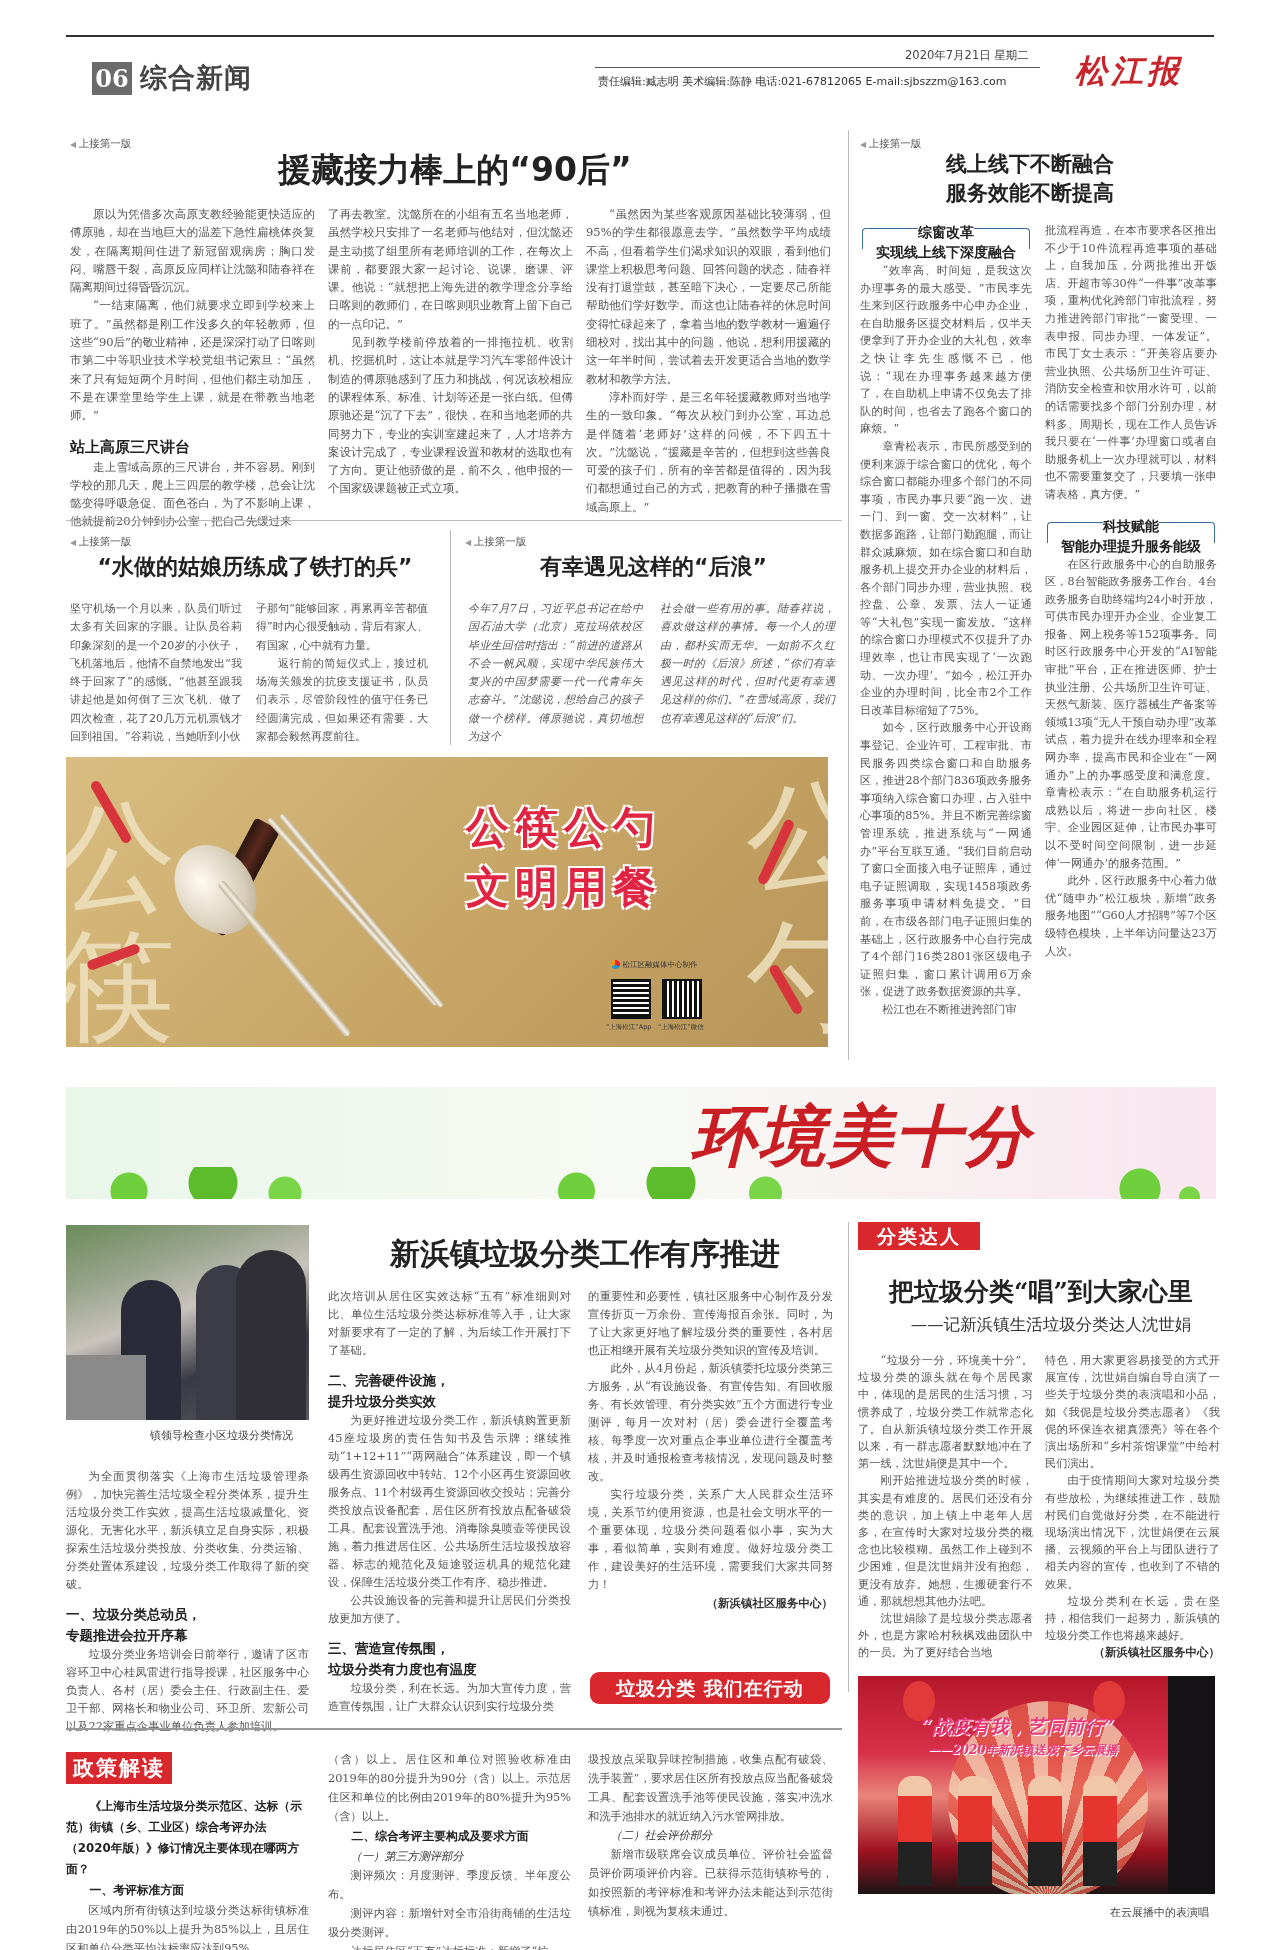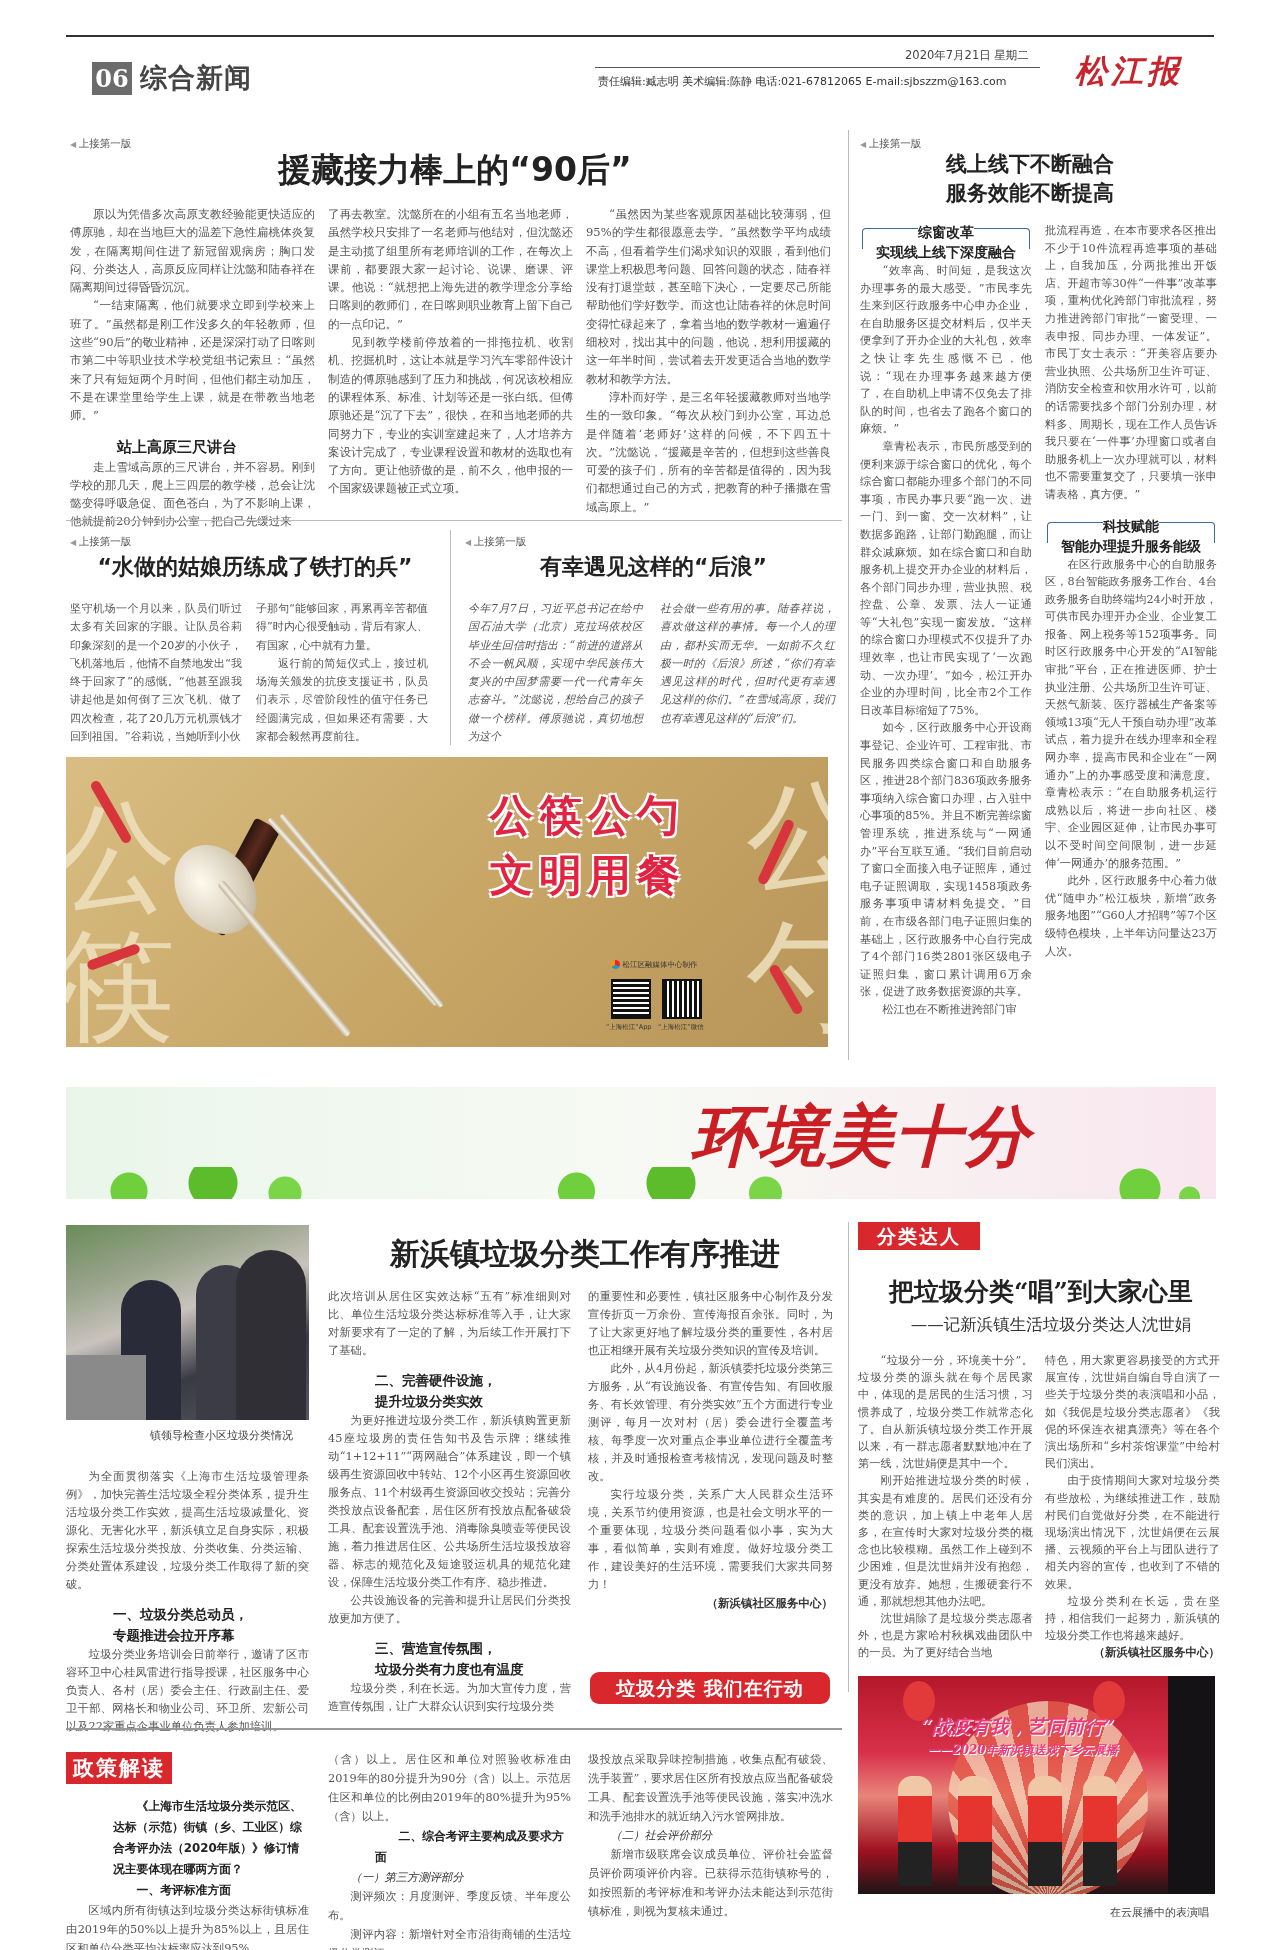--- a/index.html
+++ b/index.html
@@ -8,21 +8,21 @@
   .abs { position: absolute; }
   .sans { font-family: "DejaVu Sans", "Liberation Sans", sans-serif; }
   .body-text { font-size: 11.5px; line-height: 18.3px; color: #555; text-align: justify; }
   .body-text p { text-indent: 2em; }
   .body-text p.noind { text-indent: 0; }
   .kicker { font-size: 10.5px; color: #555; font-family: "DejaVu Sans", sans-serif; }
   .kicker::before { content: "◀ "; color: #999; font-size: 8px; }
   .hl { font-family: "DejaVu Sans", sans-serif; font-weight: bold; color: #222; text-align: center; }
   .rule-v { position: absolute; width: 1px; background: #bbb; }
   .rule-h { position: absolute; height: 1px; background: #bbb; }
-  .sub-hd { font-family: "DejaVu Sans", sans-serif; font-weight: bold; color: #222; font-size: 14.5px; line-height: 21px; margin-left: 47px; }
+  .sub-hd { font-family: "DejaVu Sans", sans-serif; font-weight: bold; color: #222; font-size: 14.5px; line-height: 21px; }
   .bracket-hd { position: relative; text-align: center; font-family: "DejaVu Sans", sans-serif; font-weight: bold; color: #222; padding-top: 2px; }
   .bracket-hd .t1 { font-size: 14px; line-height: 20px; display: block; }
   .bracket-hd .t2 { font-size: 14px; line-height: 20px; display: block; }
   .bracket-hd::before { content: ""; position: absolute; left: 2px; top: 8px; width: 55px; height: 20px; border-top: 1.5px solid #3a6aa0; border-left: 1.5px solid #3a6aa0; border-top-left-radius: 4px; }
   .bracket-hd::after { content: ""; position: absolute; right: 2px; top: 8px; width: 55px; height: 20px; border-top: 1.5px solid #3a6aa0; border-right: 1.5px solid #3a6aa0; border-top-right-radius: 4px; }
   .red-tag { background: #d9272e; color: #fff; font-weight: bold; font-family: "DejaVu Serif", serif; text-align: center; }
   .byline { font-family: "DejaVu Sans", sans-serif; font-weight: bold; font-size: 11.5px; color: #333; text-align: right; }
   .caption { font-family: "DejaVu Sans", sans-serif; font-size: 11px; color: #444; }
 </style>
 </head>
@@ -35,21 +35,21 @@
   <div class="abs sans" style="left:905px;top:48px;font-size:11.5px;color:#444;">2020年7月21日  星期二</div>
   <div class="abs" style="left:595px;top:67px;width:445px;height:1px;background:#555;"></div>
   <div class="abs sans" style="left:598px;top:74px;font-size:11px;color:#333;white-space:nowrap;">责任编辑:臧志明  美术编辑:陈静  电话:021-67812065  E-mail:sjbszzm@163.com</div>
   <div class="abs" style="left:1075px;top:50px;font-family:'DejaVu Serif',serif;font-style:italic;font-weight:bold;font-size:32px;color:#c8242b;letter-spacing:4px;">松江报</div>
 </div>
 
 <div class="abs kicker" style="left:70px;top:137px;">上接第一版</div>
 <div class="abs hl" style="left:70px;top:148px;width:770px;font-size:33px;line-height:44px;">援藏接力棒上的“90后”</div>
 
 <div class="abs body-text" style="left:70px;top:205px;width:245px;">
-  <p>原以为凭借多次高原支教经验能更快适应的傅原驰，却在当地巨大的温差下急性扁桃体炎复发，在隔离期间住进了新冠留观病房；胸口发闷、分类达人，高原反应同样让沈懿和陆春祥在隔离期间过得昏昏沉沉。</p>
+  <p>原以为凭借多次高原支教经验能更快适应的傅原驰，却在当地巨大的温差下急性扁桃体炎复发，在隔离期间住进了新冠留观病房；胸口发闷、嘴唇干裂，高原反应同样让沈懿和陆春祥在隔离期间过得昏昏沉沉。</p>
   <p>“一结束隔离，他们就要求立即到学校来上班了。”虽然都是刚工作没多久的年轻教师，但这些“90后”的敬业精神，还是深深打动了日喀则市第二中等职业技术学校党组书记索旦：“虽然来了只有短短两个月时间，但他们都主动加压，不是在课堂里给学生上课，就是在带教当地老师。”</p>
   <div class="sub-hd" style="margin-top:12px;font-size:15px;">站上高原三尺讲台</div>
   <p>走上雪域高原的三尺讲台，并不容易。刚到学校的那几天，爬上三四层的教学楼，总会让沈懿变得呼吸急促、面色苍白，为了不影响上课，他就提前20分钟到办公室，把自己先缓过来</p>
 </div>
 <div class="abs body-text" style="left:328px;top:205px;width:245px;">
   <p class="noind">了再去教室。沈懿所在的小组有五名当地老师，虽然学校只安排了一名老师与他结对，但沈懿还是主动揽了组里所有老师培训的工作，在每次上课前，都要跟大家一起讨论、说课、磨课、评课。他说：“就想把上海先进的教学理念分享给日喀则的教师们，在日喀则职业教育上留下自己的一点印记。”</p>
   <p>见到教学楼前停放着的一排拖拉机、收割机、挖掘机时，这让本就是学习汽车零部件设计制造的傅原驰感到了压力和挑战，何况该校相应的课程体系、标准、计划等还是一张白纸。但傅原驰还是“沉了下去”，很快，在和当地老师的共同努力下，专业的实训室建起来了，人才培养方案设计完成了，专业课程设置和教材的选取也有了方向。更让他骄傲的是，前不久，他申报的一个国家级课题被正式立项。</p>
 </div>
 <div class="abs body-text" style="left:586px;top:205px;width:245px;">
   <p>“虽然因为某些客观原因基础比较薄弱，但95%的学生都很愿意去学。”虽然数学平均成绩不高，但看着学生们渴求知识的双眼，看到他们课堂上积极思考问题、回答问题的状态，陆春祥没有打退堂鼓，甚至暗下决心，一定要尽己所能帮助他们学好数学。而这也让陆春祥的休息时间变得忙碌起来了，拿着当地的数学教材一遍遍仔细校对，找出其中的问题，他说，想利用援藏的这一年半时间，尝试着去开发更适合当地的数学教材和教学方法。</p>
@@ -125,21 +125,21 @@
   <div class="abs" style="left:715px;top:205px;width:10px;height:55px;background:#d8343b;transform:rotate(-30deg);border-radius:5px;"></div>
 
   <div class="abs" style="left:160px;top:60px;width:28px;height:120px;background:linear-gradient(90deg,#2a1610,#5a2a1c,#2a1610);transform:rotate(28deg);border-radius:4px;"></div>
 
   <div class="abs" style="left:112px;top:85px;width:75px;height:95px;border-radius:50%;background:radial-gradient(ellipse at 40% 35%,#fffaf0,#d7cdb9 60%,#a99b80);transform:rotate(-35deg);"></div>
   <div class="abs" style="left:150px;top:125px;width:8px;height:200px;background:linear-gradient(90deg,#bfb39a,#f5efe2,#bfb39a);transform:rotate(-40deg);transform-origin:top center;border-radius:4px;"></div>
 
   <div class="abs" style="left:200px;top:62px;width:6px;height:250px;background:linear-gradient(90deg,#bfb39a,#f7f1e4,#bfb39a);transform:rotate(-42deg);transform-origin:top center;border-radius:3px;"></div>
   <div class="abs" style="left:212px;top:58px;width:6px;height:250px;background:linear-gradient(90deg,#bfb39a,#f7f1e4,#bfb39a);transform:rotate(-40deg);transform-origin:top center;border-radius:3px;"></div>
 
-  <div class="abs sans" style="left:400px;top:28px;width:220px;text-align:right;font-weight:bold;font-size:43px;line-height:60px;color:#e02442;letter-spacing:6px;text-shadow:2px 2px 0 #fff,-2px -2px 0 #fff,2px -2px 0 #fff,-2px 2px 0 #fff;">
+  <div class="abs sans" style="left:400px;top:40px;width:220px;text-align:left;font-weight:bold;font-size:43px;line-height:60px;color:#e02442;letter-spacing:6px;text-shadow:2px 2px 0 #fff,-2px -2px 0 #fff,2px -2px 0 #fff,-2px 2px 0 #fff;">
     <div>公筷公勺</div>
     <div>文明用餐</div>
   </div>
 
   <div class="abs sans" style="left:545px;top:203px;font-size:7.5px;color:#333;white-space:nowrap;">
     <span style="display:inline-block;width:9px;height:9px;border-radius:50%;background:conic-gradient(#e23 0 33%,#29c 33% 66%,#f90 66% 100%);vertical-align:middle;"></span>
     <span>松江区融媒体中心制作</span>
   </div>
   <div class="abs" style="left:545px;top:222px;width:40px;height:40px;background:repeating-linear-gradient(0deg,#111 0 3px,#fff 3px 5px),#fff;border:2px solid #111;"></div>
   <div class="abs" style="left:596px;top:222px;width:40px;height:40px;background:repeating-linear-gradient(90deg,#111 0 3px,#fff 3px 5px),#fff;border:2px solid #111;"></div>

